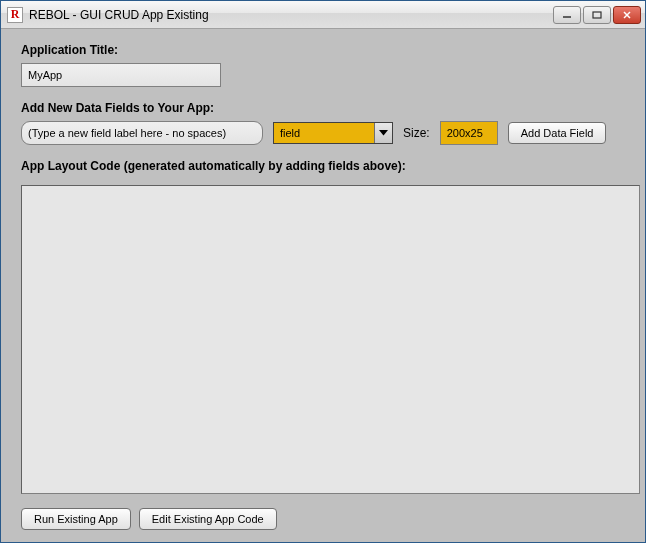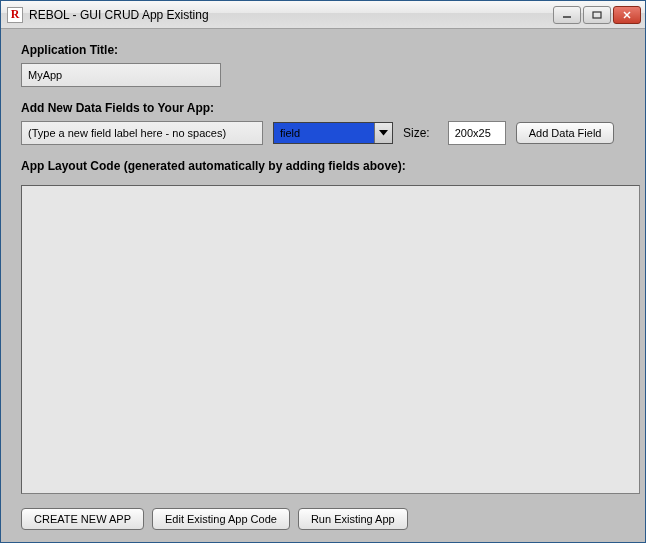--- a/index.html
+++ b/index.html
@@ -84,44 +84,44 @@
   .text-input {
     height: 24px;
     border: 1px solid #808080;
     background: linear-gradient(to bottom, #f0f0f0, #e4e4e4);
     padding: 2px 6px;
     font-family: inherit;
     font-size: 11px;
     color: #000;
   }
   .text-input.white {
-    background: #ffffff;
-    margin-left: 8px;
+    background: #eab308;
   }
   .app-title-input {
     width: 200px;
   }
   .row {
     display: flex;
     align-items: center;
     gap: 10px;
   }
   .field-label-input {
     width: 242px;
+    border-radius: 9px;
   }
   .select-wrap {
     position: relative;
     width: 120px;
     height: 22px;
   }
   .select-box {
     width: 100%;
     height: 100%;
     border: 1px solid #404040;
-    background: #1d4ed8;
+    background: #eab308;
     padding: 2px 22px 2px 6px;
     font-size: 11px;
     display: flex;
     align-items: center;
     text-align: right;
   }
   .select-arrow {
     position: absolute;
     right: 1px;
     top: 1px;
@@ -222,19 +222,18 @@
       <button class="btn">Add Data Field</button>
     </div>
 
     <div class="spacer-v"></div>
 
     <div class="label-bold">App Layout Code (generated automatically by adding fields above):</div>
 
     <div class="code-area"></div>
 
     <div class="bottom-row">
-      <button class="btn">CREATE NEW APP</button>
+      <button class="btn">Run Existing App</button>
       <button class="btn">Edit Existing App Code</button>
-      <button class="btn">Run Existing App</button>
     </div>
 
   </div>
 </div>
 
 </body></html>

